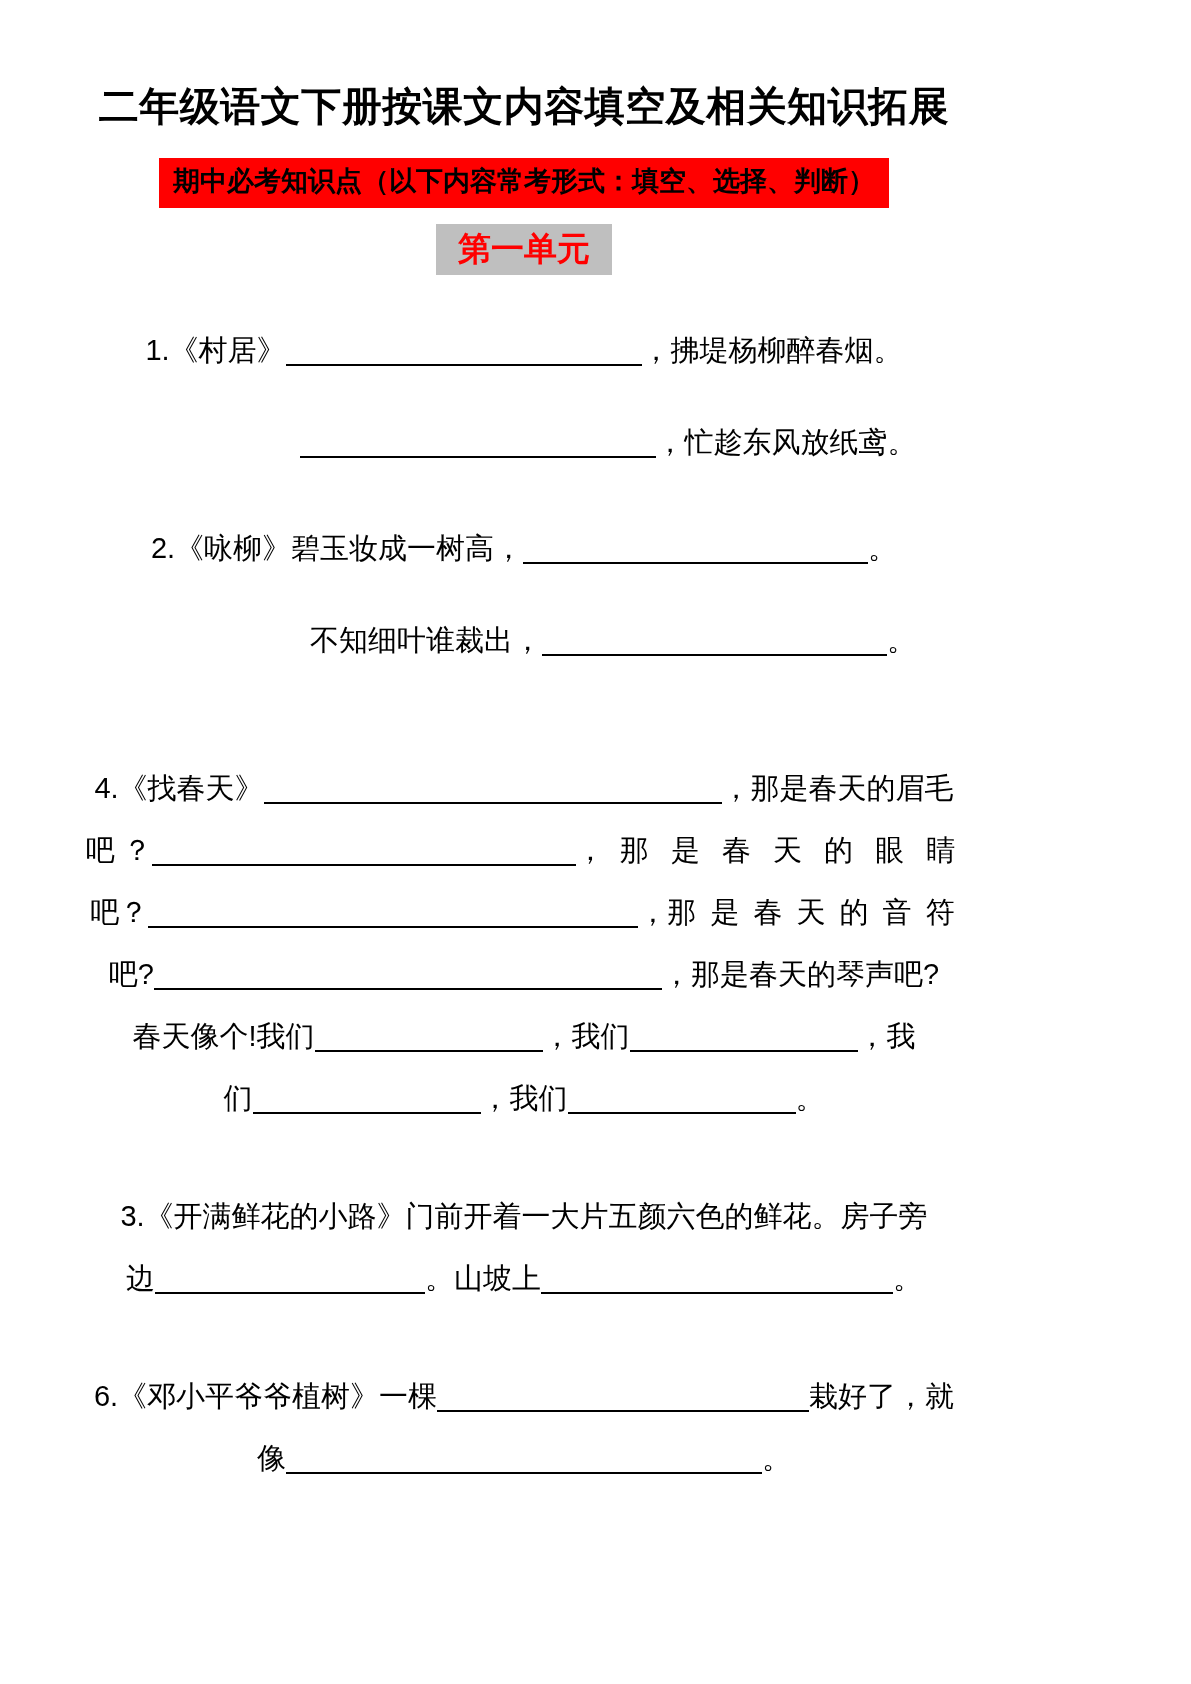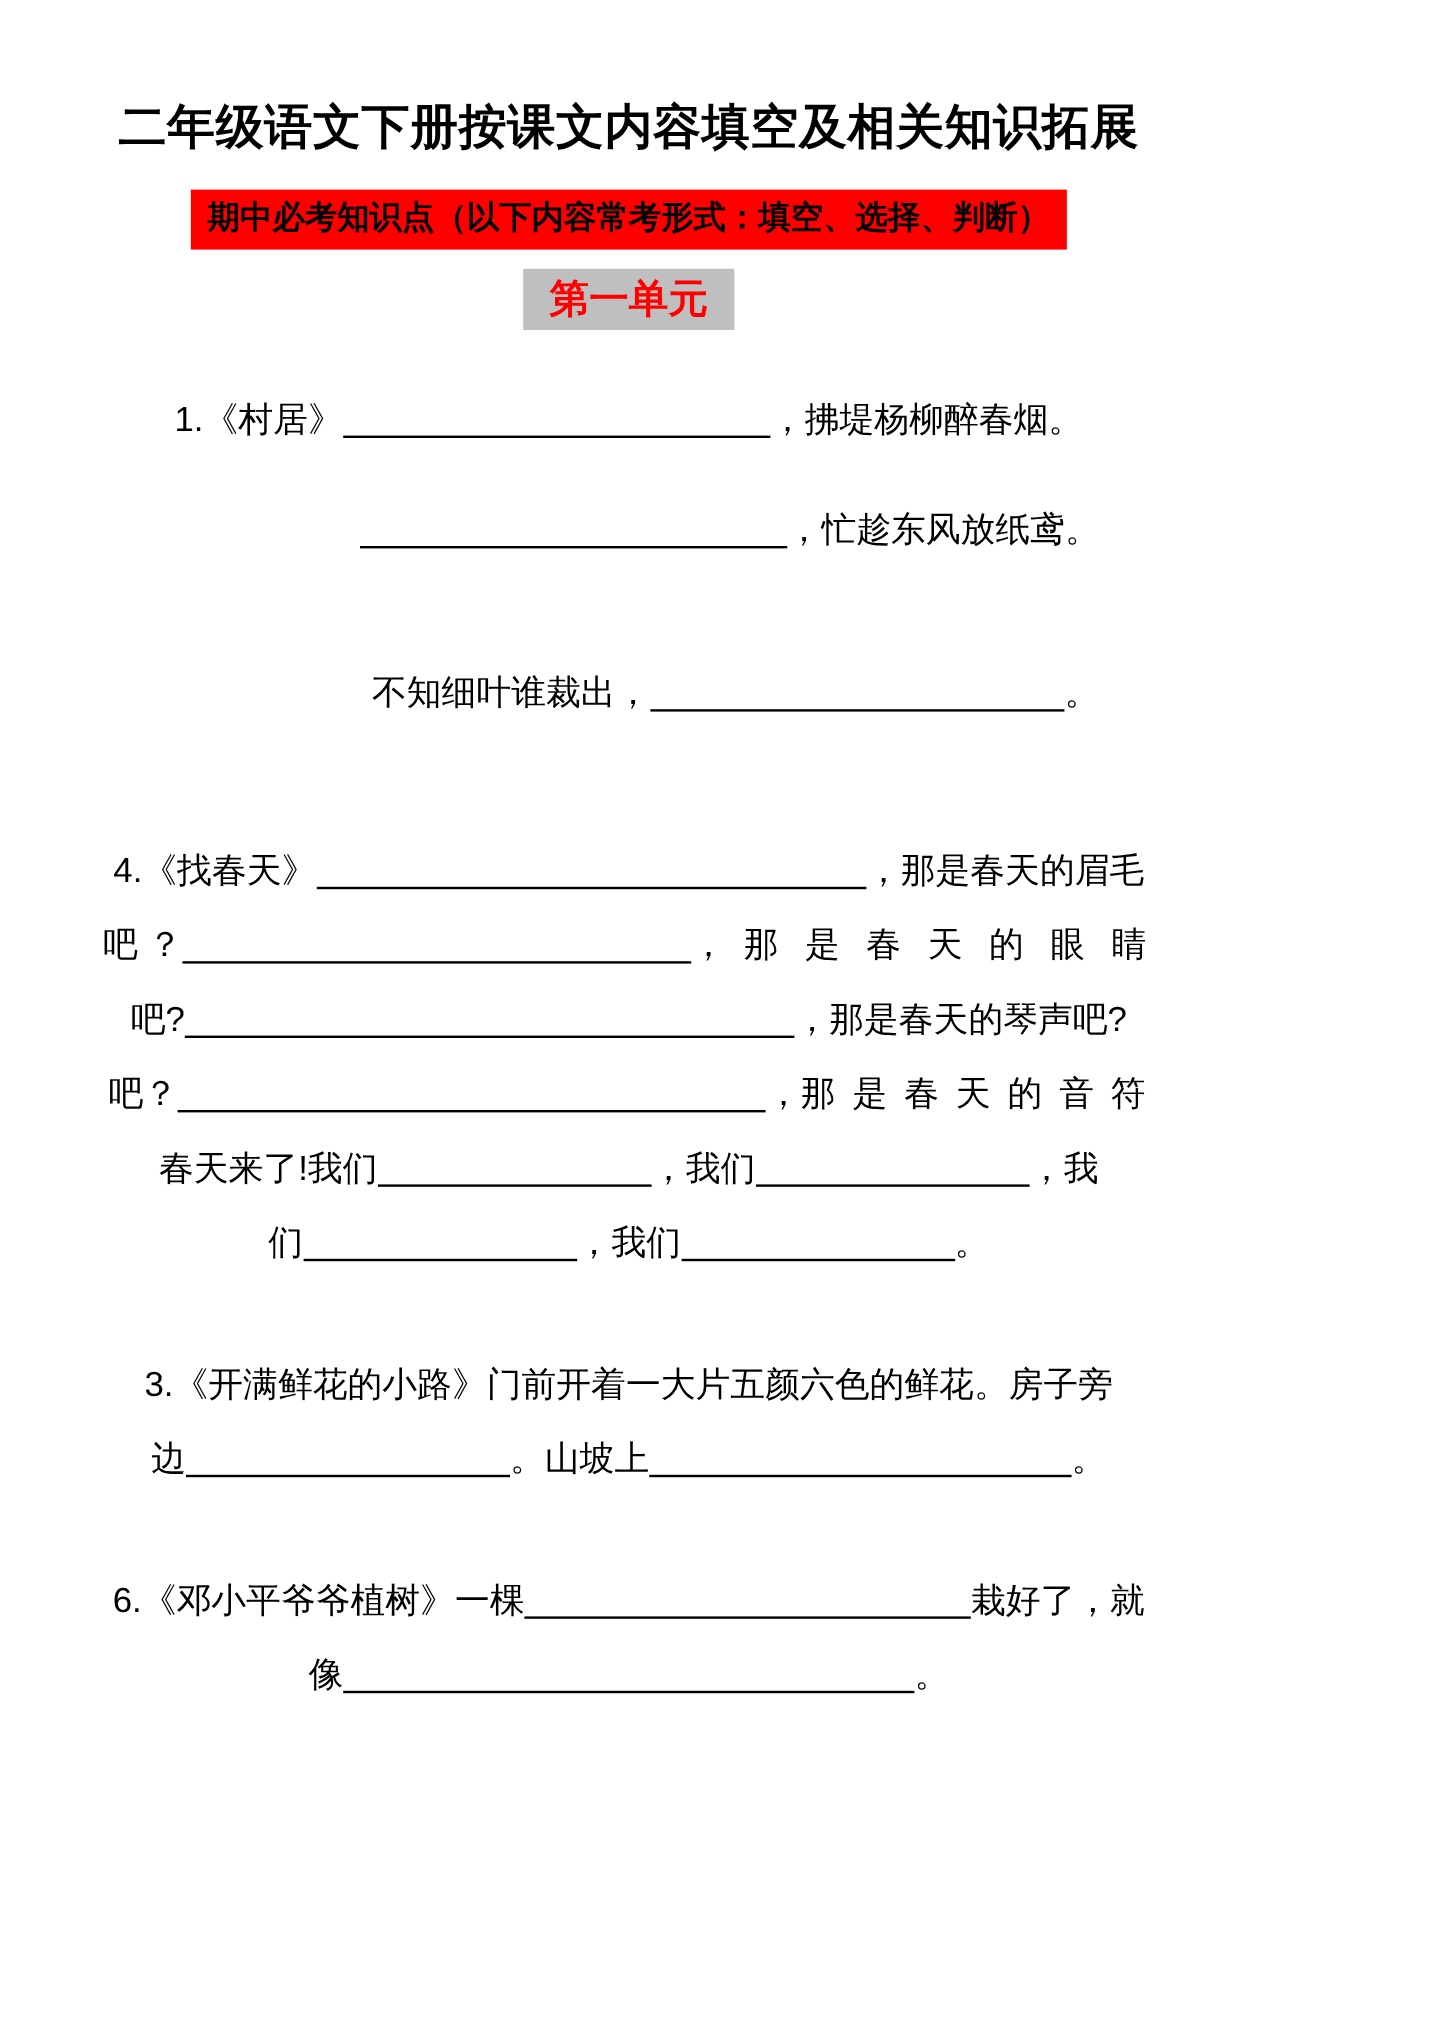--- a/index.html
+++ b/index.html
@@ -132,46 +132,49 @@
       </div>
       <div class="gap-sm"></div>
       <div class="q-line">
         <span class="indent-1"></span><span class="blank" style="width:356px"></span><span>，忙趁东风放纸鸢。</span>
       </div>
     </div>
 
     <div class="gap-md"></div>
 
     <div class="q">
+      <div class="q-line">
+        <span>2.《咏柳》碧玉妆成一树高，</span><span class="blank" style="width:345px"></span><span>。</span>
+      </div>
       <div class="gap-sm"></div>
       <div class="q-line">
         <span class="indent-2"></span><span>不知细叶谁裁出，</span><span class="blank" style="width:345px"></span><span>。</span>
       </div>
     </div>
 
     <div class="gap-sm"></div>
 
 
     <div class="gap-lg"></div>
 
     <div class="q">
       <div class="q-line">
         <span>4.《找春天》</span><span class="blank" style="width:458px"></span><span>，那是春天的眉毛</span>
       </div>
       <div class="q-line">
         <span>吧 ？</span><span class="blank" style="width:424px"></span><span>，</span><span class="wsp">那 是 春 天 的 眼 睛</span>
       </div>
       <div class="q-line">
+        <span>吧？</span><span class="blank" style="width:490px"></span><span>，</span><span class="wsp2">那 是 春 天 的 音 符</span>
+      </div>
+      <div class="q-line">
         <span>吧?</span><span class="blank" style="width:508px"></span><span>，那是春天的琴声吧?</span>
       </div>
       <div class="q-line">
-        <span>吧？</span><span class="blank" style="width:490px"></span><span>，</span><span class="wsp2">那 是 春 天 的 音 符</span>
-      </div>
-      <div class="q-line">
-        <span>春天来了!我们</span><span class="blank" style="width:228px"></span><span>，我们</span><span class="blank" style="width:228px"></span><span>，我</span>
+        <span>春天像个!我们</span><span class="blank" style="width:228px"></span><span>，我们</span><span class="blank" style="width:228px"></span><span>，我</span>
       </div>
       <div class="q-line">
         <span>们</span><span class="blank" style="width:228px"></span><span>，我们</span><span class="blank" style="width:228px"></span><span>。</span>
       </div>
     </div>
 
     <div class="gap-lg"></div>
 
     <div class="q">
       <div class="q-line">

